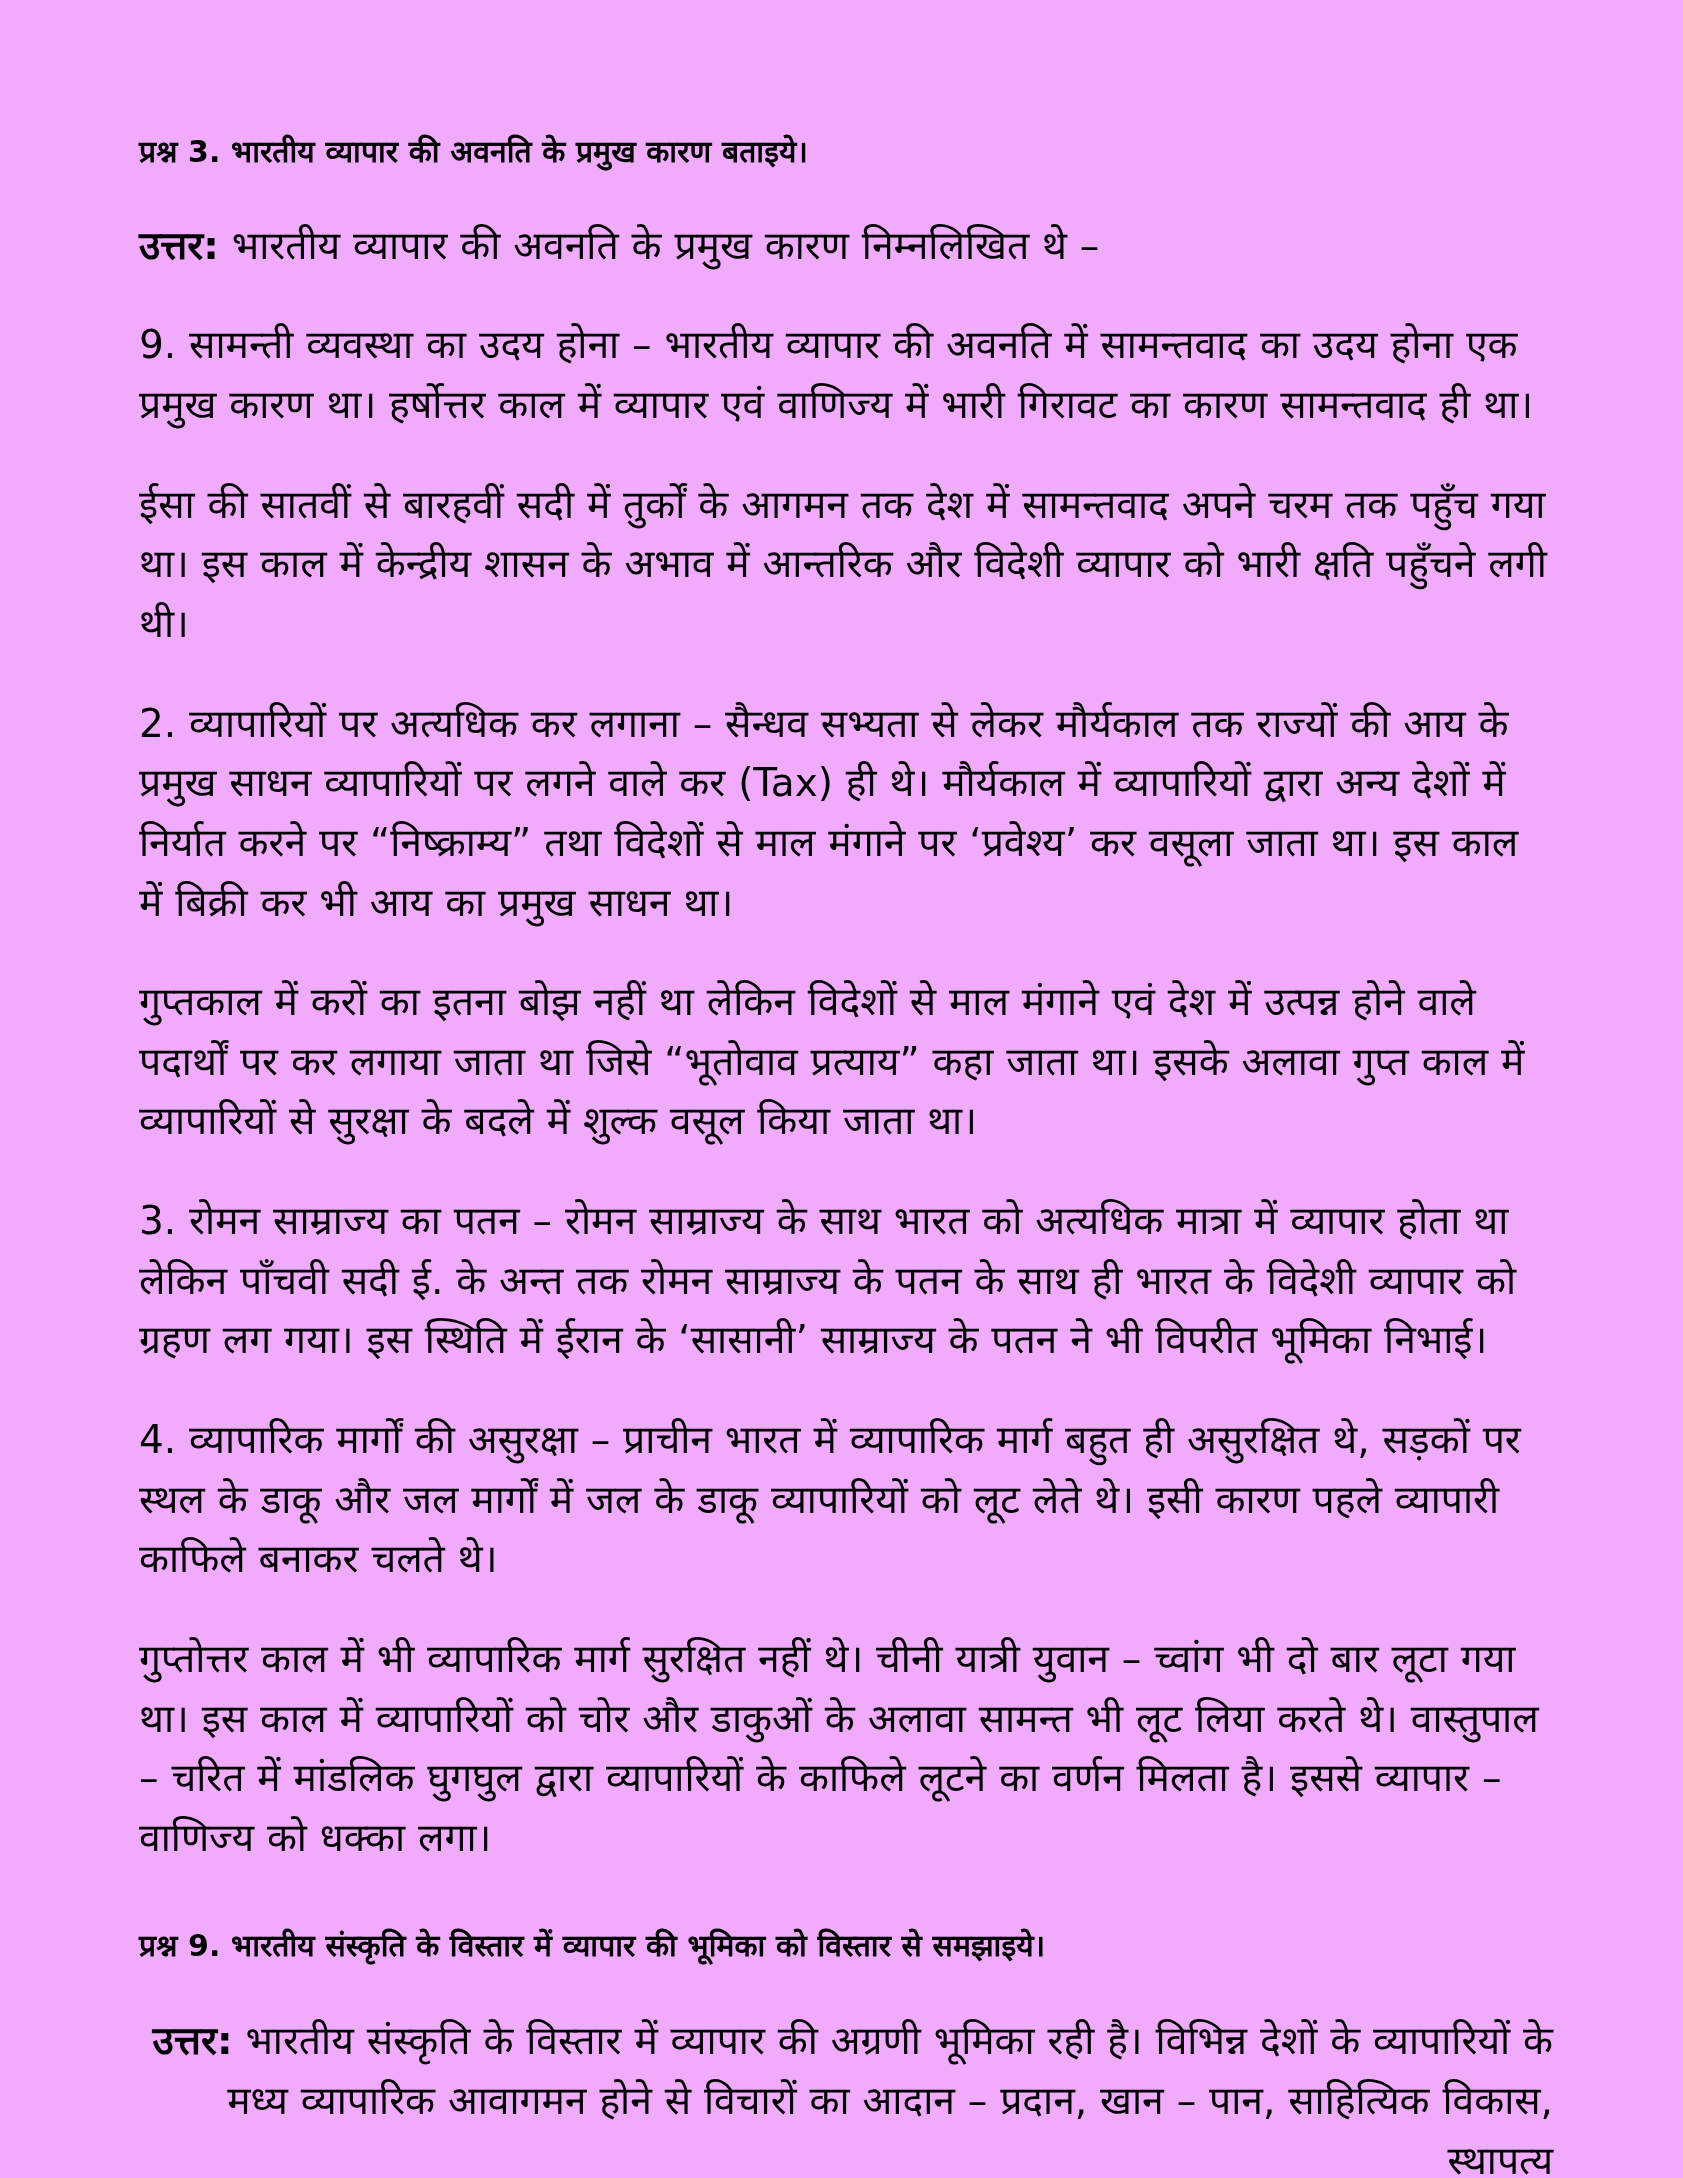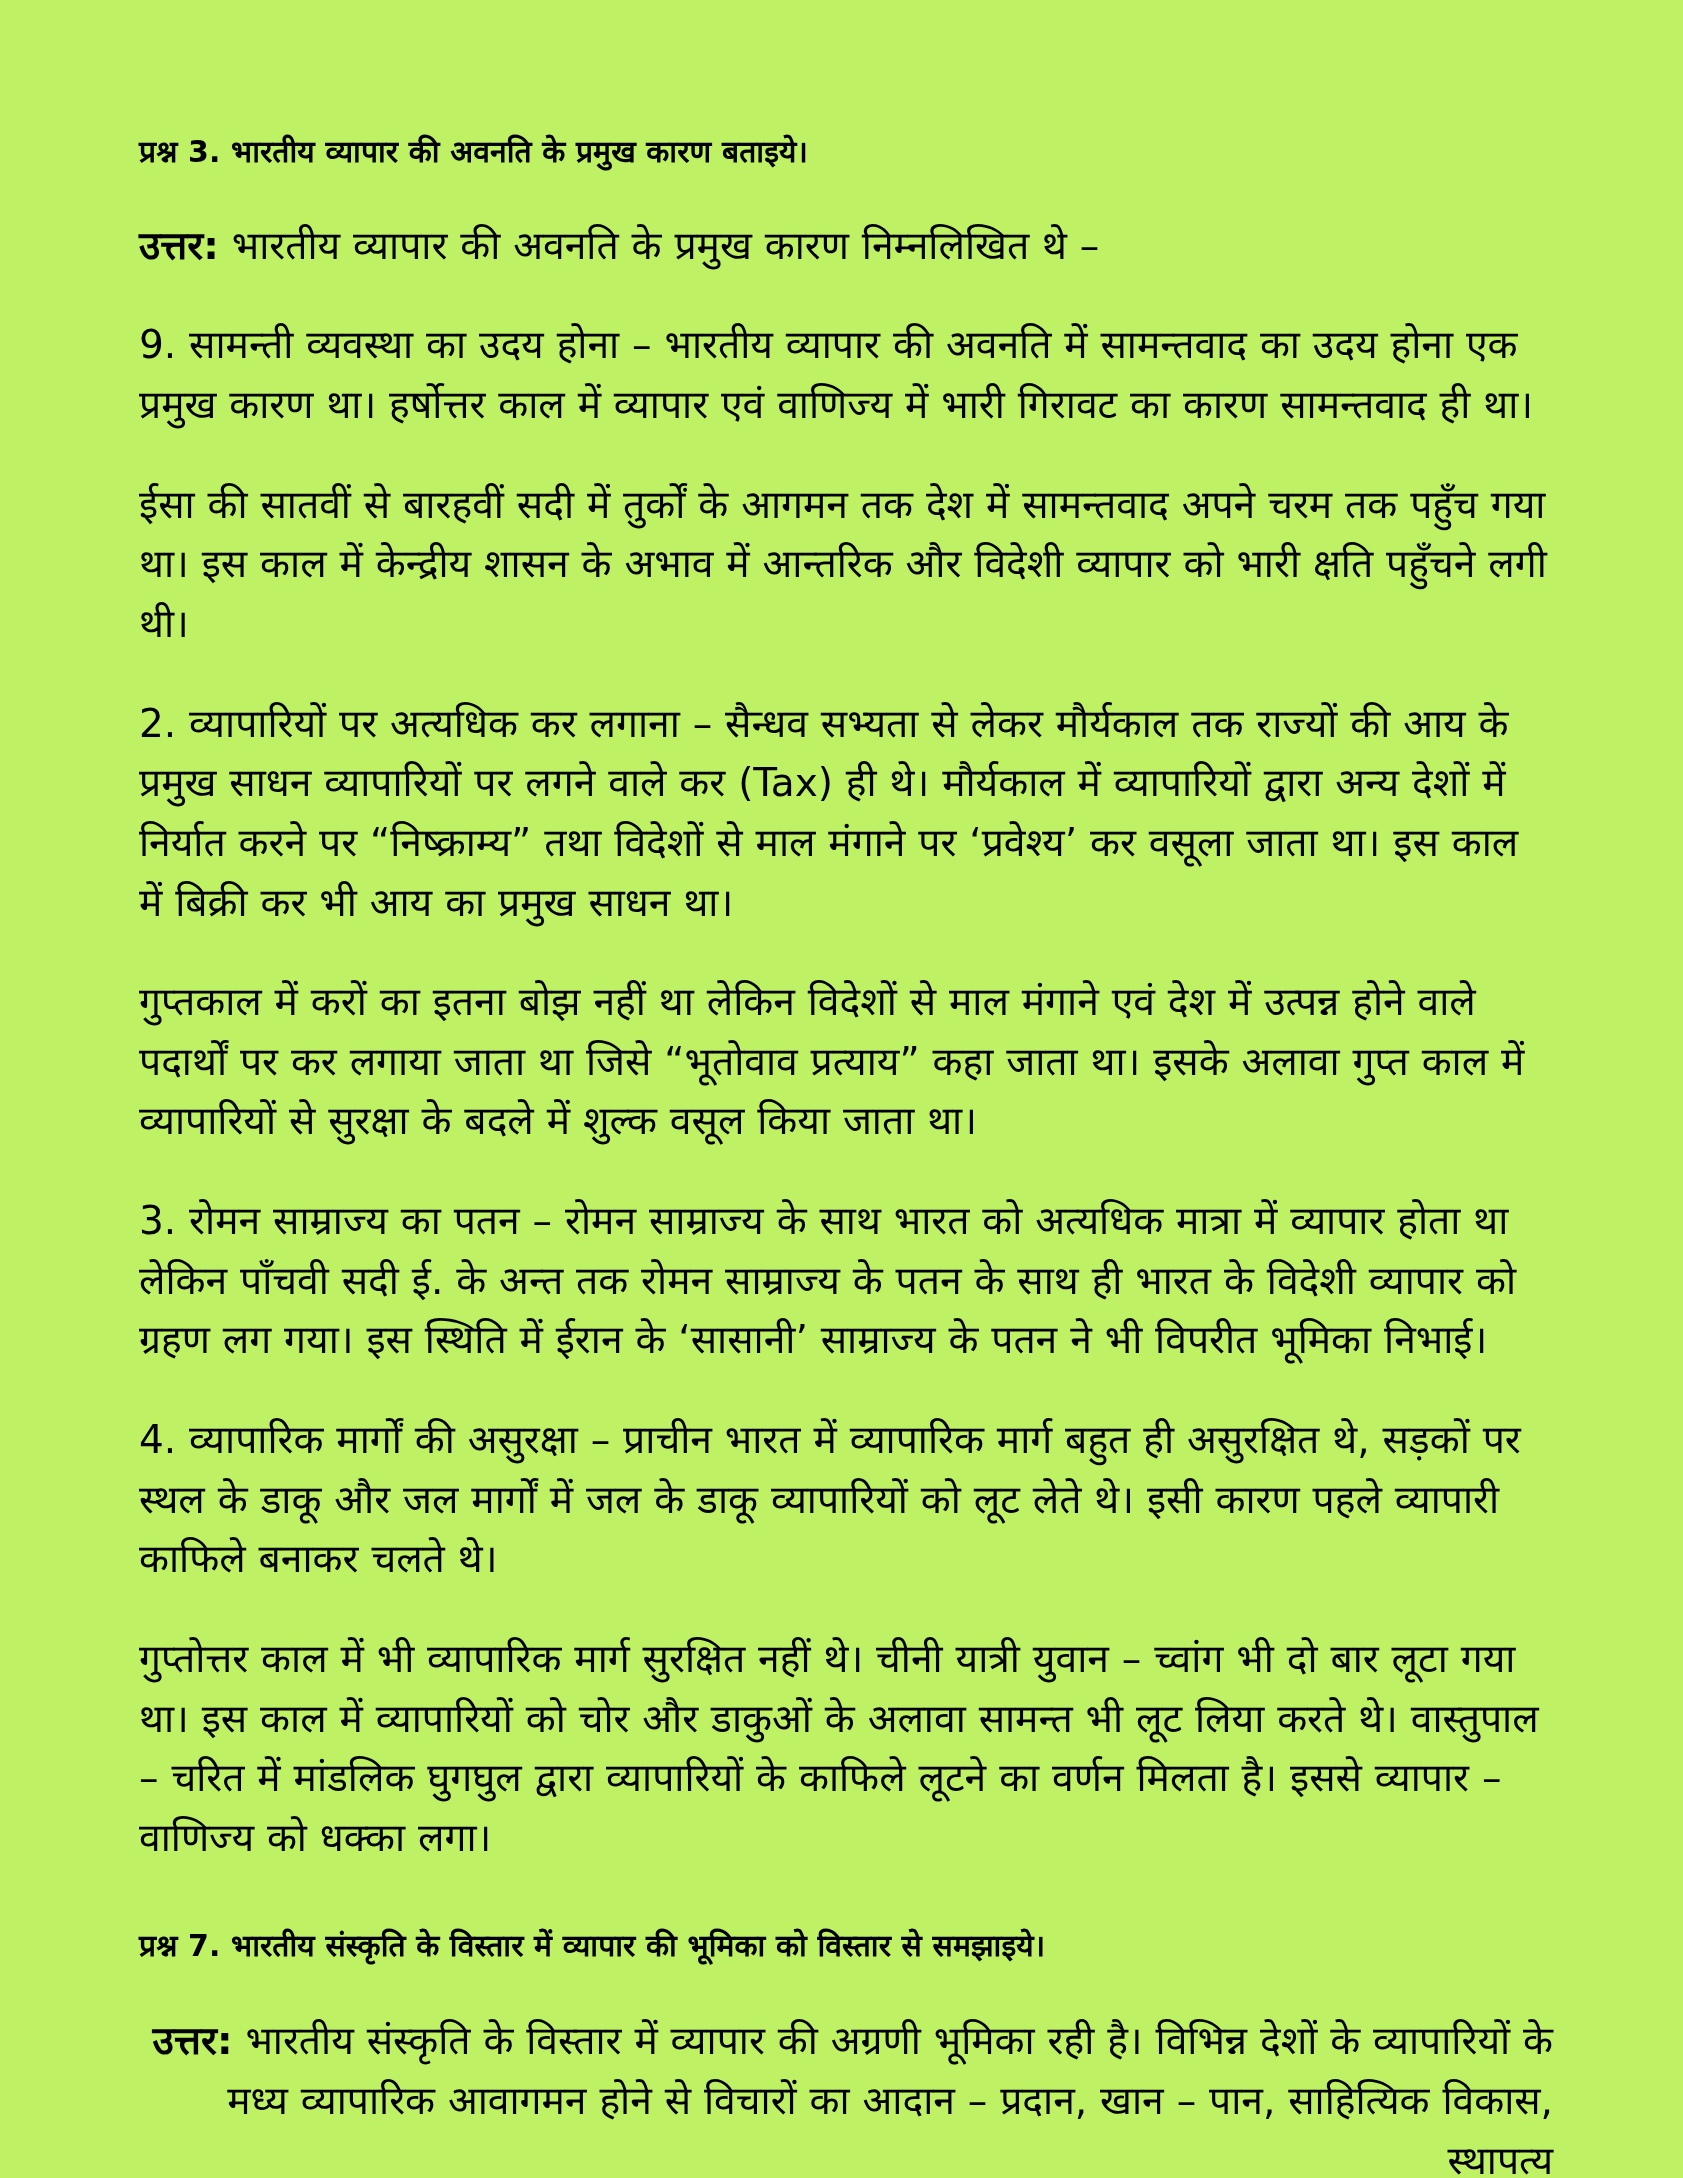--- a/index.html
+++ b/index.html
@@ -9,21 +9,21 @@
     background: #ffffff;
   }
   body {
     font-family: "Liberation Serif", "DejaVu Serif", serif;
     color: #000000;
   }
   .page {
     position: relative;
     width: 1683px;
     height: 2178px;
-    background: #bef264;
+    background: #f0abfc;
     box-sizing: border-box;
     overflow: hidden;
   }
   .content {
     position: absolute;
     left: 139px;
     top: 131px;
     width: 1414px;
   }
   .q-heading {
@@ -77,19 +77,19 @@
 
     <p class="para">गुप्तकाल में करों का इतना बोझ नहीं था लेकिन विदेशों से माल मंगाने एवं देश में उत्पन्न होने वाले पदार्थों पर कर लगाया जाता था जिसे “भूतोवाव प्रत्याय” कहा जाता था। इसके अलावा गुप्त काल में व्यापारियों से सुरक्षा के बदले में शुल्क वसूल किया जाता था।</p>
 
     <p class="para">3. रोमन साम्राज्य का पतन – रोमन साम्राज्य के साथ भारत को अत्यधिक मात्रा में व्यापार होता था लेकिन पाँचवी सदी ई. के अन्त तक रोमन साम्राज्य के पतन के साथ ही भारत के विदेशी व्यापार को ग्रहण लग गया। इस स्थिति में ईरान के ‘सासानी’ साम्राज्य के पतन ने भी विपरीत भूमिका निभाई।</p>
 
 
     <p class="para">4. व्यापारिक मार्गों की असुरक्षा – प्राचीन भारत में व्यापारिक मार्ग बहुत ही असुरक्षित थे, सड़कों पर स्थल के डाकू और जल मार्गों में जल के डाकू व्यापारियों को लूट लेते थे। इसी कारण पहले व्यापारी काफिले बनाकर चलते थे।</p>
 
     <p class="para tight">गुप्तोत्तर काल में भी व्यापारिक मार्ग सुरक्षित नहीं थे। चीनी यात्री युवान – च्वांग भी दो बार लूटा गया था। इस काल में व्यापारियों को चोर और डाकुओं के अलावा सामन्त भी लूट लिया करते थे। वास्तुपाल – चरित में मांडलिक घुगघुल द्वारा व्यापारियों के काफिले लूटने का वर्णन मिलता है। इससे व्यापार – वाणिज्य को धक्का लगा।</p>
 
-    <h2 class="q-heading second">प्रश्न 7. भारतीय संस्कृति के विस्तार में व्यापार की भूमिका को विस्तार से समझाइये।</h2>
+    <h2 class="q-heading second">प्रश्न 9. भारतीय संस्कृति के विस्तार में व्यापार की भूमिका को विस्तार से समझाइये।</h2>
 
     <p class="para"><span class="lead">उत्तर:</span><span> भारतीय संस्कृति के विस्तार में व्यापार की अग्रणी भूमिका रही है। विभिन्न देशों के व्यापारियों के मध्य व्यापारिक आवागमन होने से विचारों का आदान – प्रदान, खान – पान, साहित्यिक विकास, स्थापत्य</span></p>
 
   </div>
 </div>
 
 
 </body></html>

